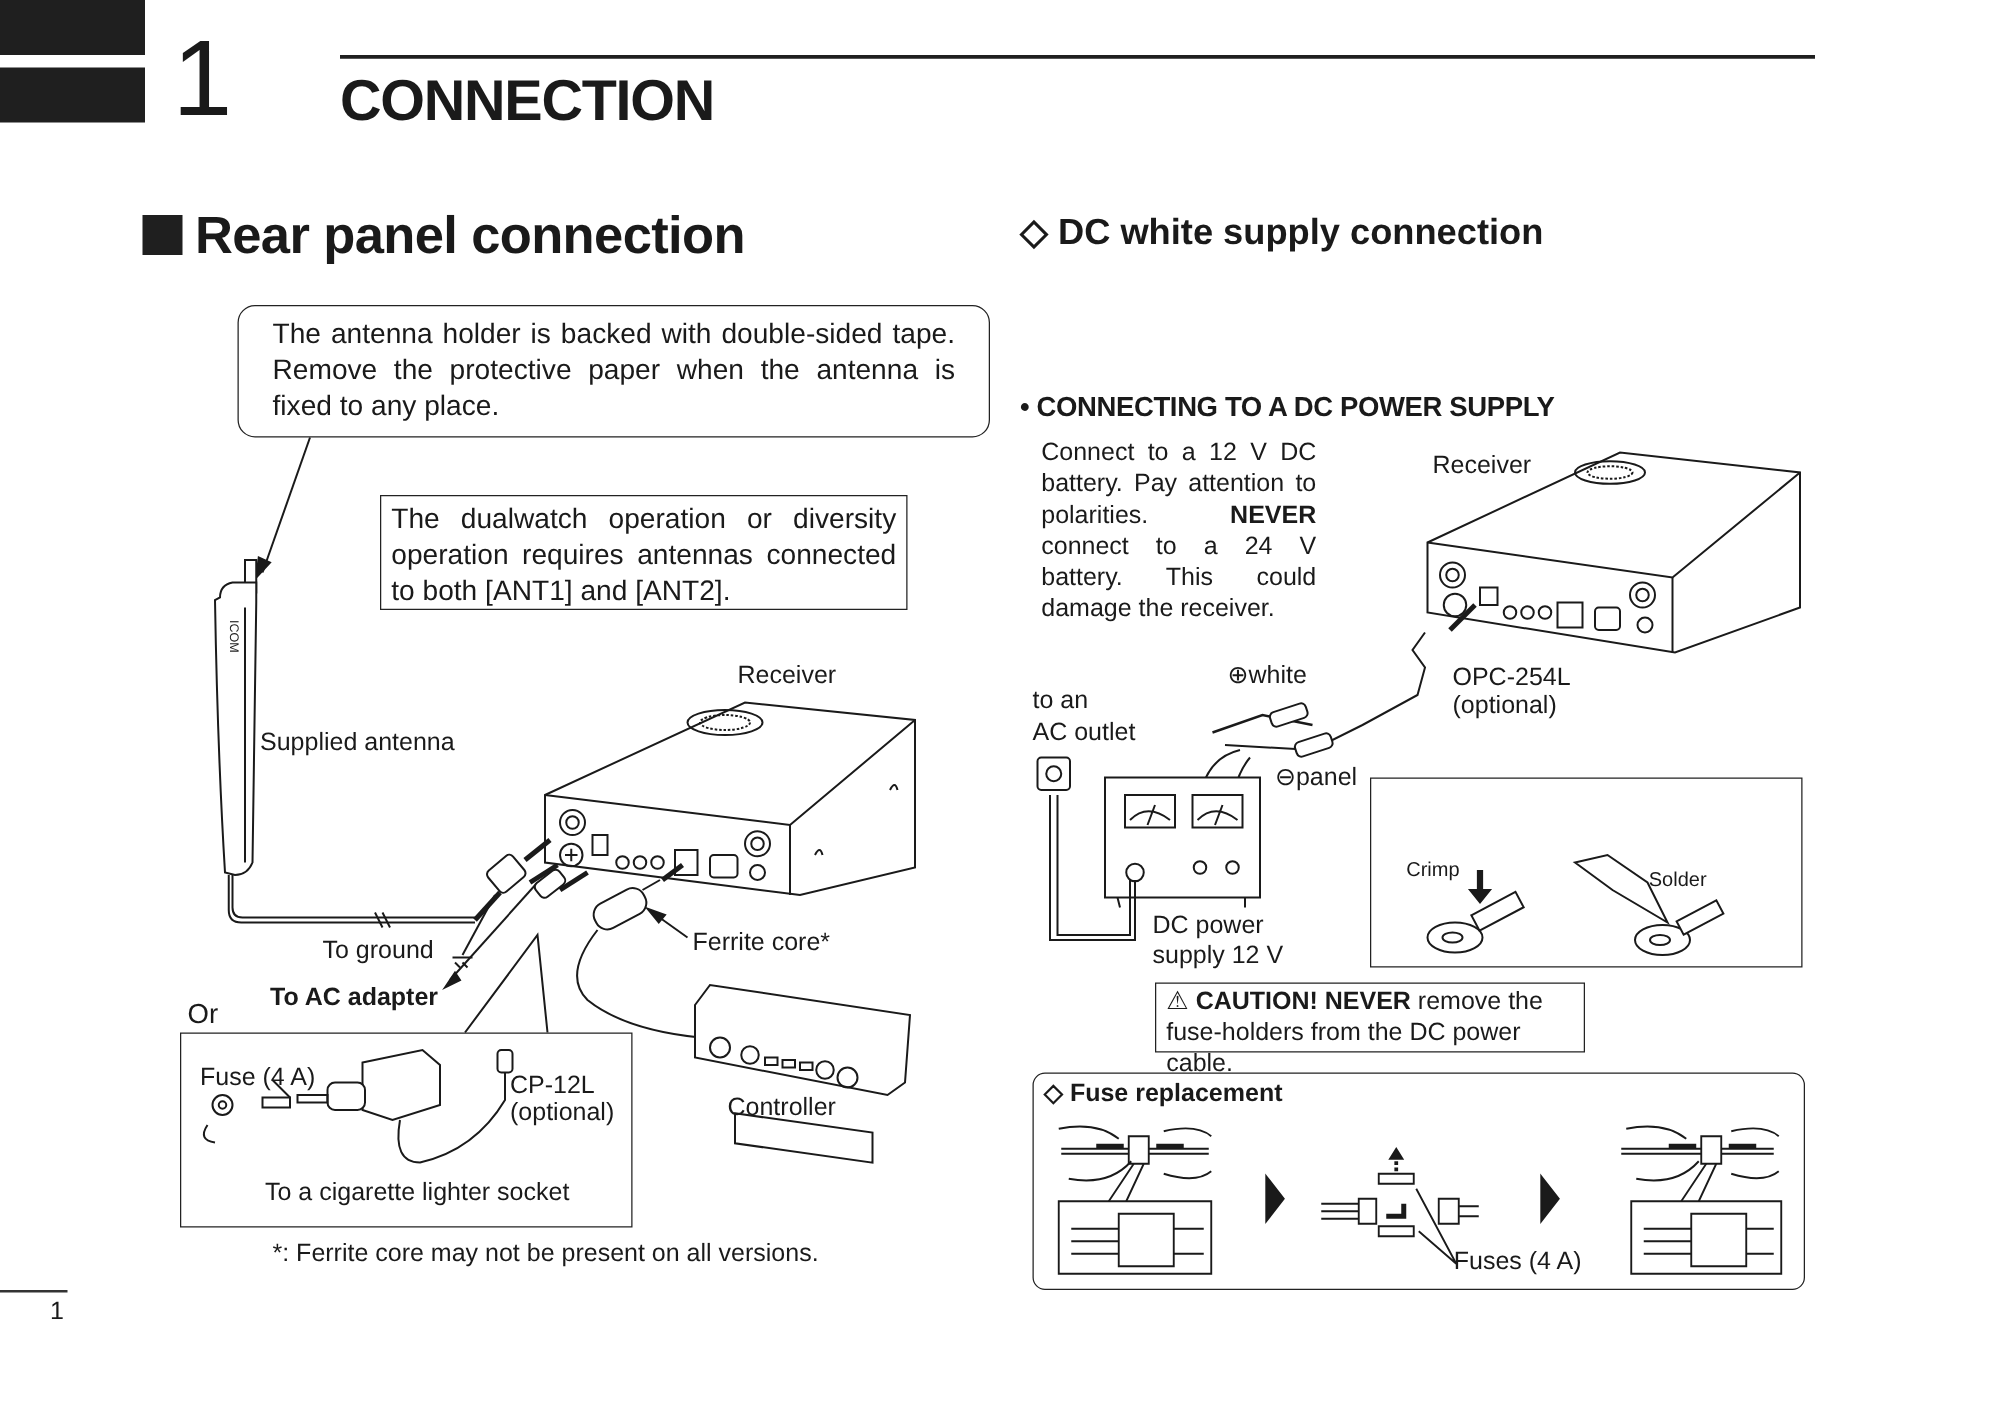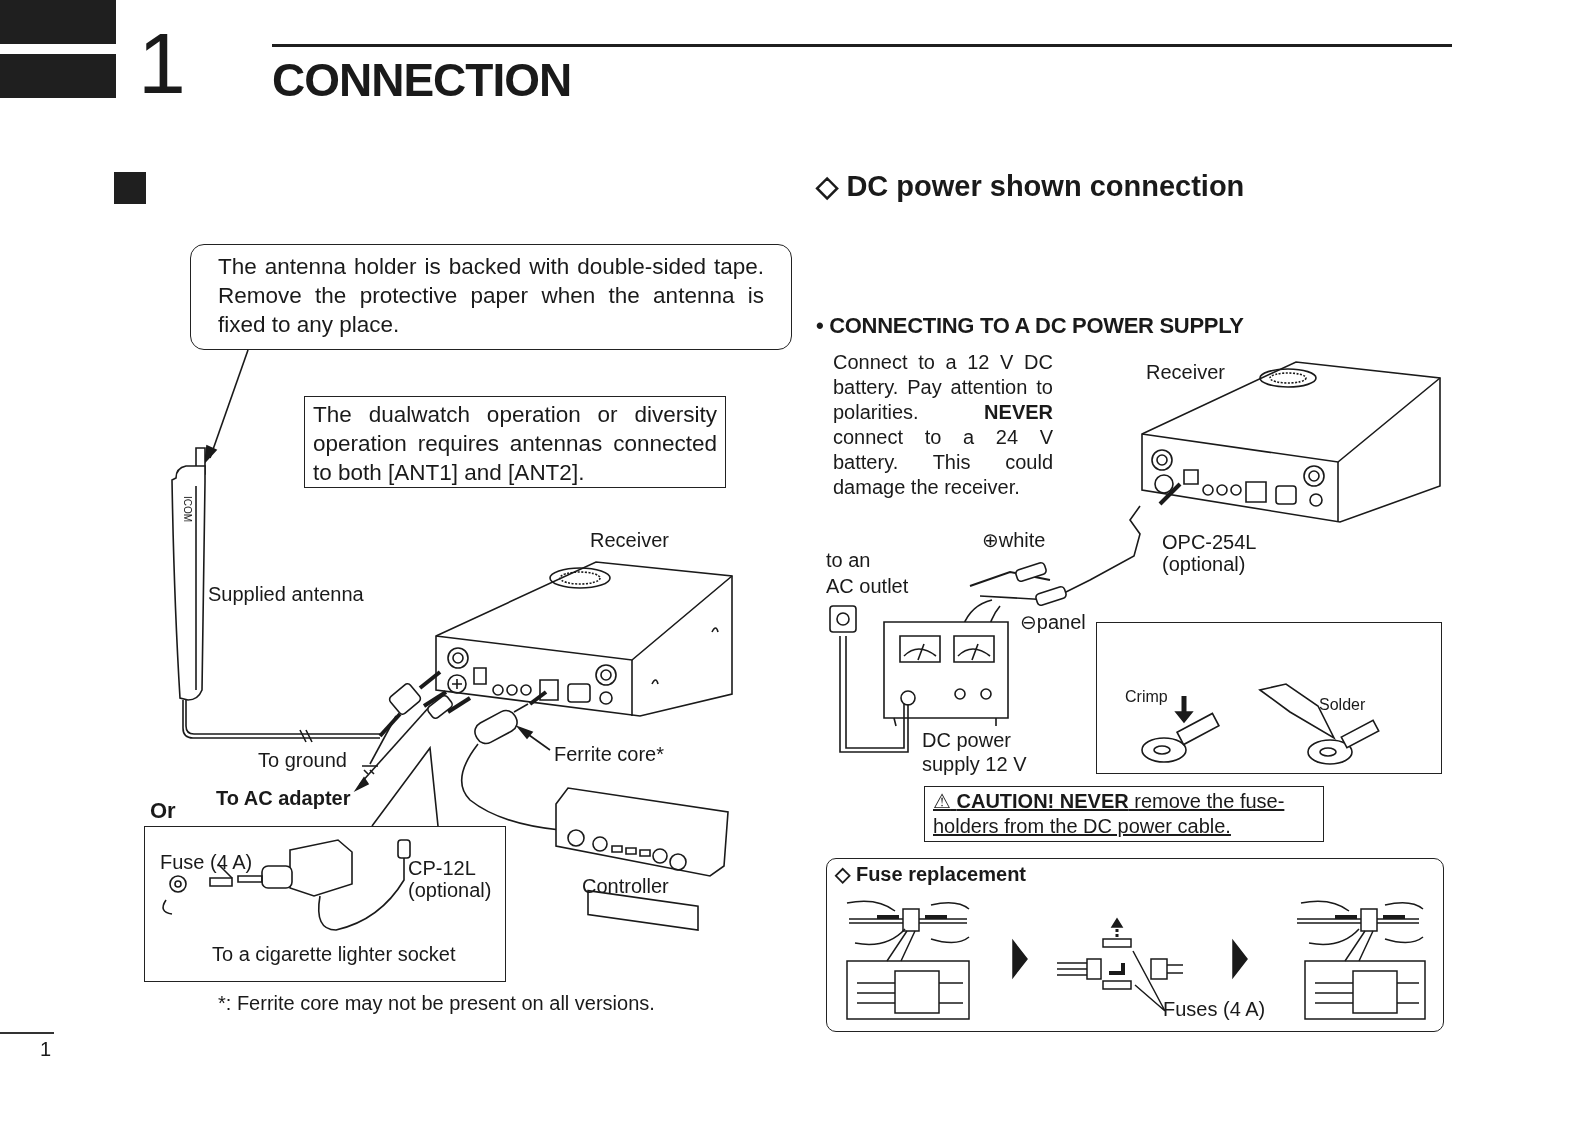--- a/index.html
+++ b/index.html
@@ -10,50 +10,50 @@
   .top-rule { position:absolute; left:272px; top:44px; width:1180px; height:3px; background:#1f1f1f; }
   .chapter-title { position:absolute; left:272px; top:52px; font-size:46px; font-weight:bold; line-height:56px; letter-spacing:-1px; }
   .section-title { position:absolute; left:114px; top:162px; font-size:42px; font-weight:bold; line-height:52px; letter-spacing:-0.5px; }
   .section-title .sq { display:inline-block; width:32px; height:32px; background:#1f1f1f; margin-right:10px; vertical-align:-2px; }
   .rounded-note { position:absolute; left:162px; top:244px; width:546px; height:90px; border:1.5px solid #222; border-radius:14px;
                   padding:7px 27px; font-size:22.5px; line-height:29px; text-align:justify;margin-left:28px; }
   .box-note { position:absolute; left:304px; top:396px; width:404px; height:84px; border:1.5px solid #222;
               padding:3px 8px; font-size:22.5px; line-height:29px; text-align:justify; }
   .lbl { position:absolute; font-size:20px; line-height:24px; white-space:nowrap; }
   .lbl-sm { position:absolute; font-size:16px; line-height:20px; white-space:nowrap; }
-  .or-label { position:absolute; left:150px; top:798px; font-size:22px; font-weight:bold;text-align:center; }
+  .or-label { position:absolute; left:150px; top:798px; font-size:22px; font-weight:normal;text-align:center; }
   .alt-box { position:absolute; left:144px; top:826px; width:360px; height:154px; border:1.5px solid #222; }
   .footnote { position:absolute; left:218px; top:992px; font-size:20px; }
   .page-rule { position:absolute; left:0; top:1032px; width:54px; height:2px; background:#333; }
   .page-num { position:absolute; left:40px; top:1038px; font-size:20px; }
 
   .r-h2 { position:absolute; left:816px; top:168px; font-size:29px; font-weight:bold; line-height:36px; }
   .r-p { position:absolute; left:816px; top:200px; width:636px; font-size:22.5px; line-height:29.5px; text-align:justify; }
   .r-h3 { position:absolute; left:816px; top:312px; font-size:22px; font-weight:bold; line-height:28px; letter-spacing:-0.3px; }
   .warn-text { position:absolute; left:833px; top:350px; width:220px; font-size:20px; line-height:25px; text-align:justify; }
   .note-box { position:absolute; left:1096px; top:622px; width:344px; height:150px; border:1.5px solid #222; }
   .note-text { position:absolute; left:4px; top:2px; width:340px; font-size:20px; line-height:25px; }
-  .caution-box { position:absolute; left:924px; top:786px; width:400px; height:56px; border:1.5px solid #222;
-                 padding:2px 8px; box-sizing:border-box; font-size:20px; line-height:25px;text-decoration:underline; }
+  .caution-box { position:absolute; left:924px; top:786px; width:344px; height:56px; border:1.5px solid #222;
+                 padding:2px 8px; box-sizing:border-box; font-size:20px; line-height:25px; }
   .fuse-box { position:absolute; left:826px; top:858px; width:616px; height:172px; border:1.5px solid #222; border-radius:10px; }
   .fuse-title { position:absolute; left:8px; top:3px; font-size:20px; font-weight:bold; }
   svg.diagram { position:absolute; overflow:visible; }
   svg.diagram * { vector-effect:non-scaling-stroke; }
 </style>
 </head>
 <body>
 
 <div class="tab-block" style="top:0;height:44px;"></div>
 <div class="tab-block" style="top:54px;height:44px;"></div>
 <div class="chapter-num">1</div>
 <div class="top-rule"></div>
 <div class="chapter-title">CONNECTION</div>
 
 <div class="section-title">
-  <span class="sq"></span>
+  <span class="sq"></span><span>Rear panel connection</span>
 </div>
 
 <div class="rounded-note">The antenna holder is backed with double-sided tape. Remove the protective paper when the antenna is fixed to any place.</div>
 <div class="box-note">The dualwatch operation or diversity operation requires antennas connected to both [ANT1] and [ANT2].</div>
 
 <svg class="diagram" style="left:0;top:0;" width="1592" height="1122">
   <g fill="none" stroke="#1a1a1a" stroke-width="1.6">
 
     <line x1="248" y1="350" x2="210" y2="458"></line>
     <polygon points="205,462 207,446 216,450" fill="#1a1a1a"></polygon>
@@ -150,21 +150,21 @@
 <div class="or-label">Or</div>
 <div class="alt-box"></div>
 <div class="lbl" style="left:160px;top:850px;">Fuse (4 A)</div>
 <div class="lbl" style="left:408px;top:856px;">CP-12L</div>
 <div class="lbl" style="left:408px;top:878px;">(optional)</div>
 <div class="lbl" style="left:582px;top:874px;">Controller</div>
 <div class="lbl" style="left:212px;top:942px;">To a cigarette lighter socket</div>
 <div class="footnote">*: Ferrite core may not be present on all versions.</div>
 
 <div class="r-h2">
-  <span>◇</span> <span>DC power shown connection</span>
+  <span>◇</span> <span>DC white supply connection</span>
 </div>
 <div class="r-p">
 </div>
 <div class="r-h3">• CONNECTING TO A DC POWER SUPPLY</div>
 <div class="warn-text">
   <span>Connect to a 12 V DC battery. Pay attention to polarities. </span><b>NEVER</b><span> connect to a 24 V battery. This could damage the receiver.</span>
 </div>
 
 <svg class="diagram" style="left:0;top:0;" width="1592" height="1122">
   <g fill="none" stroke="#1a1a1a" stroke-width="1.6">

